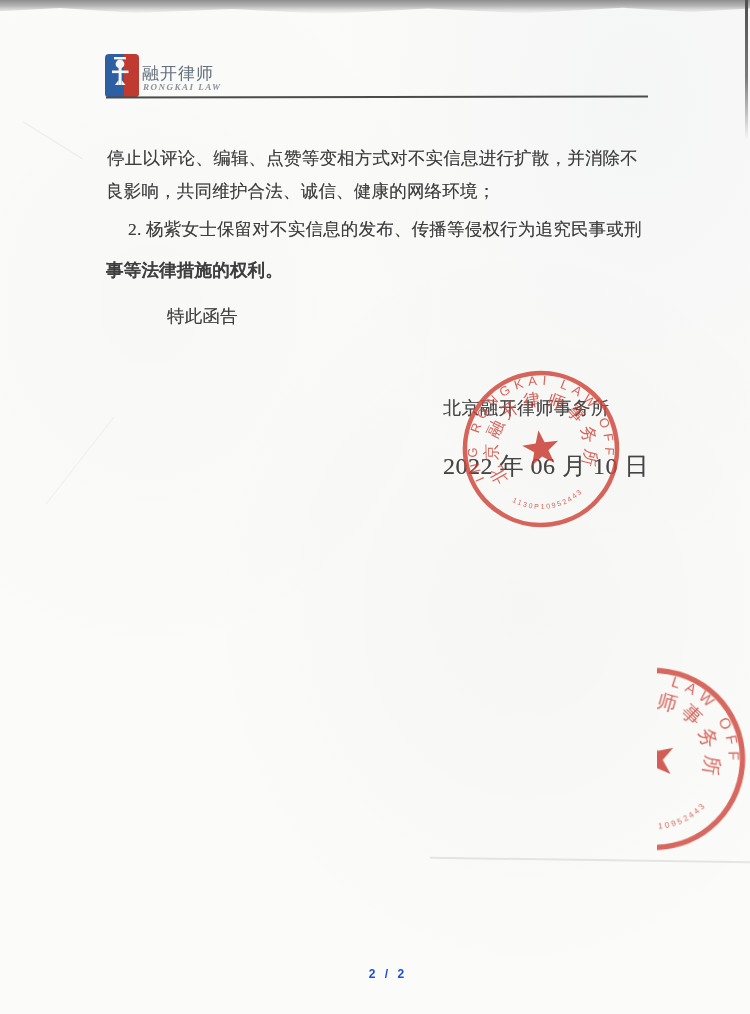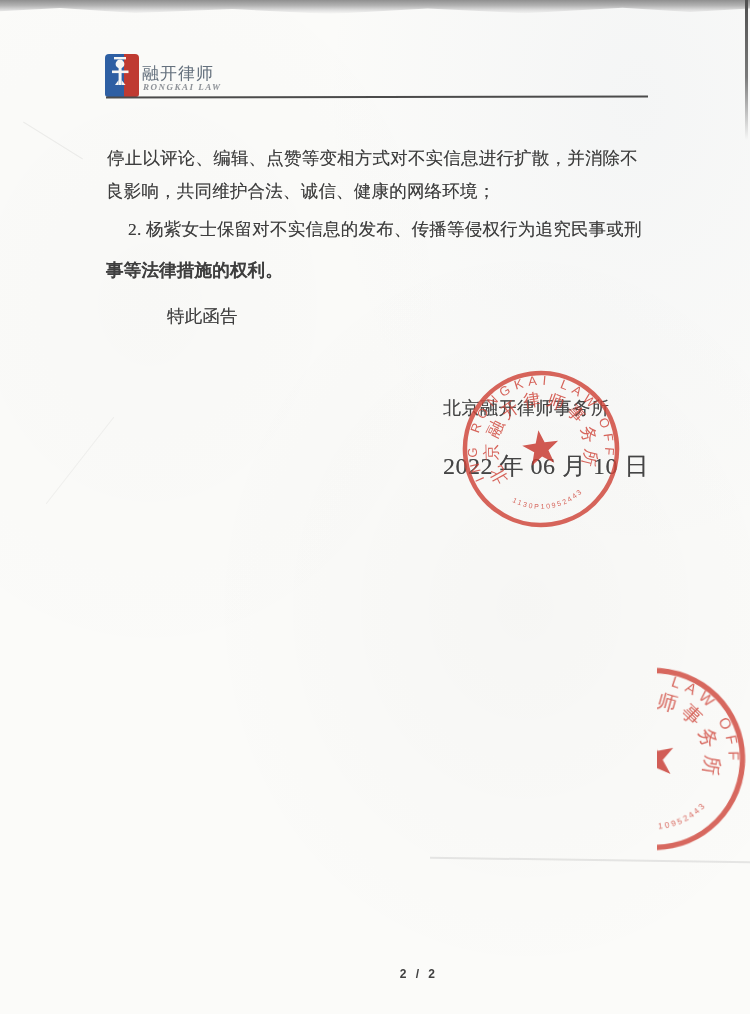--- a/index.html
+++ b/index.html
@@ -70,23 +70,23 @@
     text-shadow:0 0 0.6px rgba(62,62,62,0.5);}
 
   
   .seal-main{left:441px;top:349px;width:200px;height:200px;opacity:0.82;filter:blur(0.35px);}
   .seal-clip{left:657px;top:662px;width:93px;height:198px;overflow:hidden;}
   .seal-partial{position:absolute;left:-103px;top:-3px;width:200px;height:200px;opacity:0.8;filter:blur(0.35px);
     transform:scale(1.165) rotate(-2deg);}
 
   
   .page-num{
-    left:338px;top:967px;width:100px;text-align:right;
+    left:338px;top:967px;width:100px;text-align:center;
     font-family:"Liberation Sans","DejaVu Sans",sans-serif;
-    font-weight:bold;font-size:12px;letter-spacing:3px;color:#404040;
+    font-weight:bold;font-size:12px;letter-spacing:3px;color:#1d4ed8;
   }
 </style>
 </head>
 <body>
 
 <div class="abs scan-top-band"></div>
 <div class="abs scan-right-edge"></div>
 <div class="abs scan-crease-1"></div>
 <div class="abs scan-crease-2"></div>
 <div class="abs scan-crease-3"></div>

